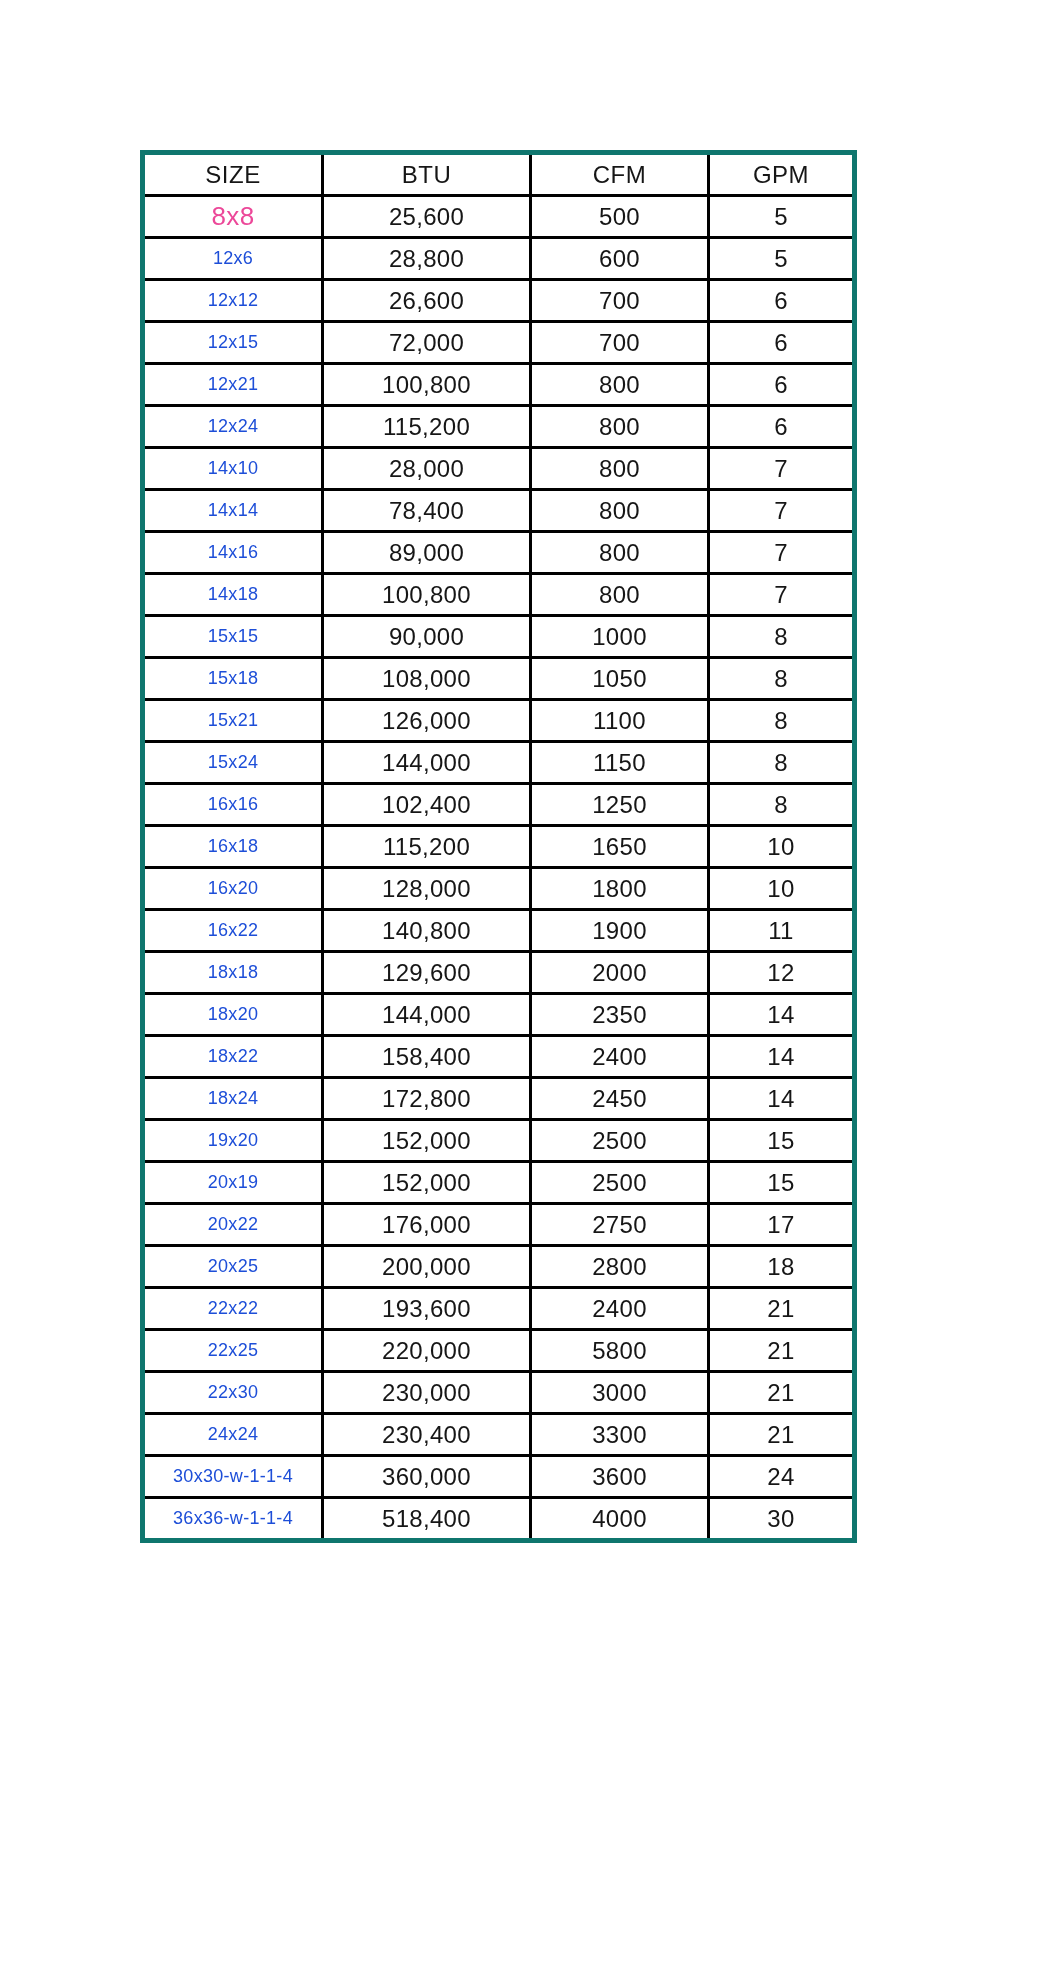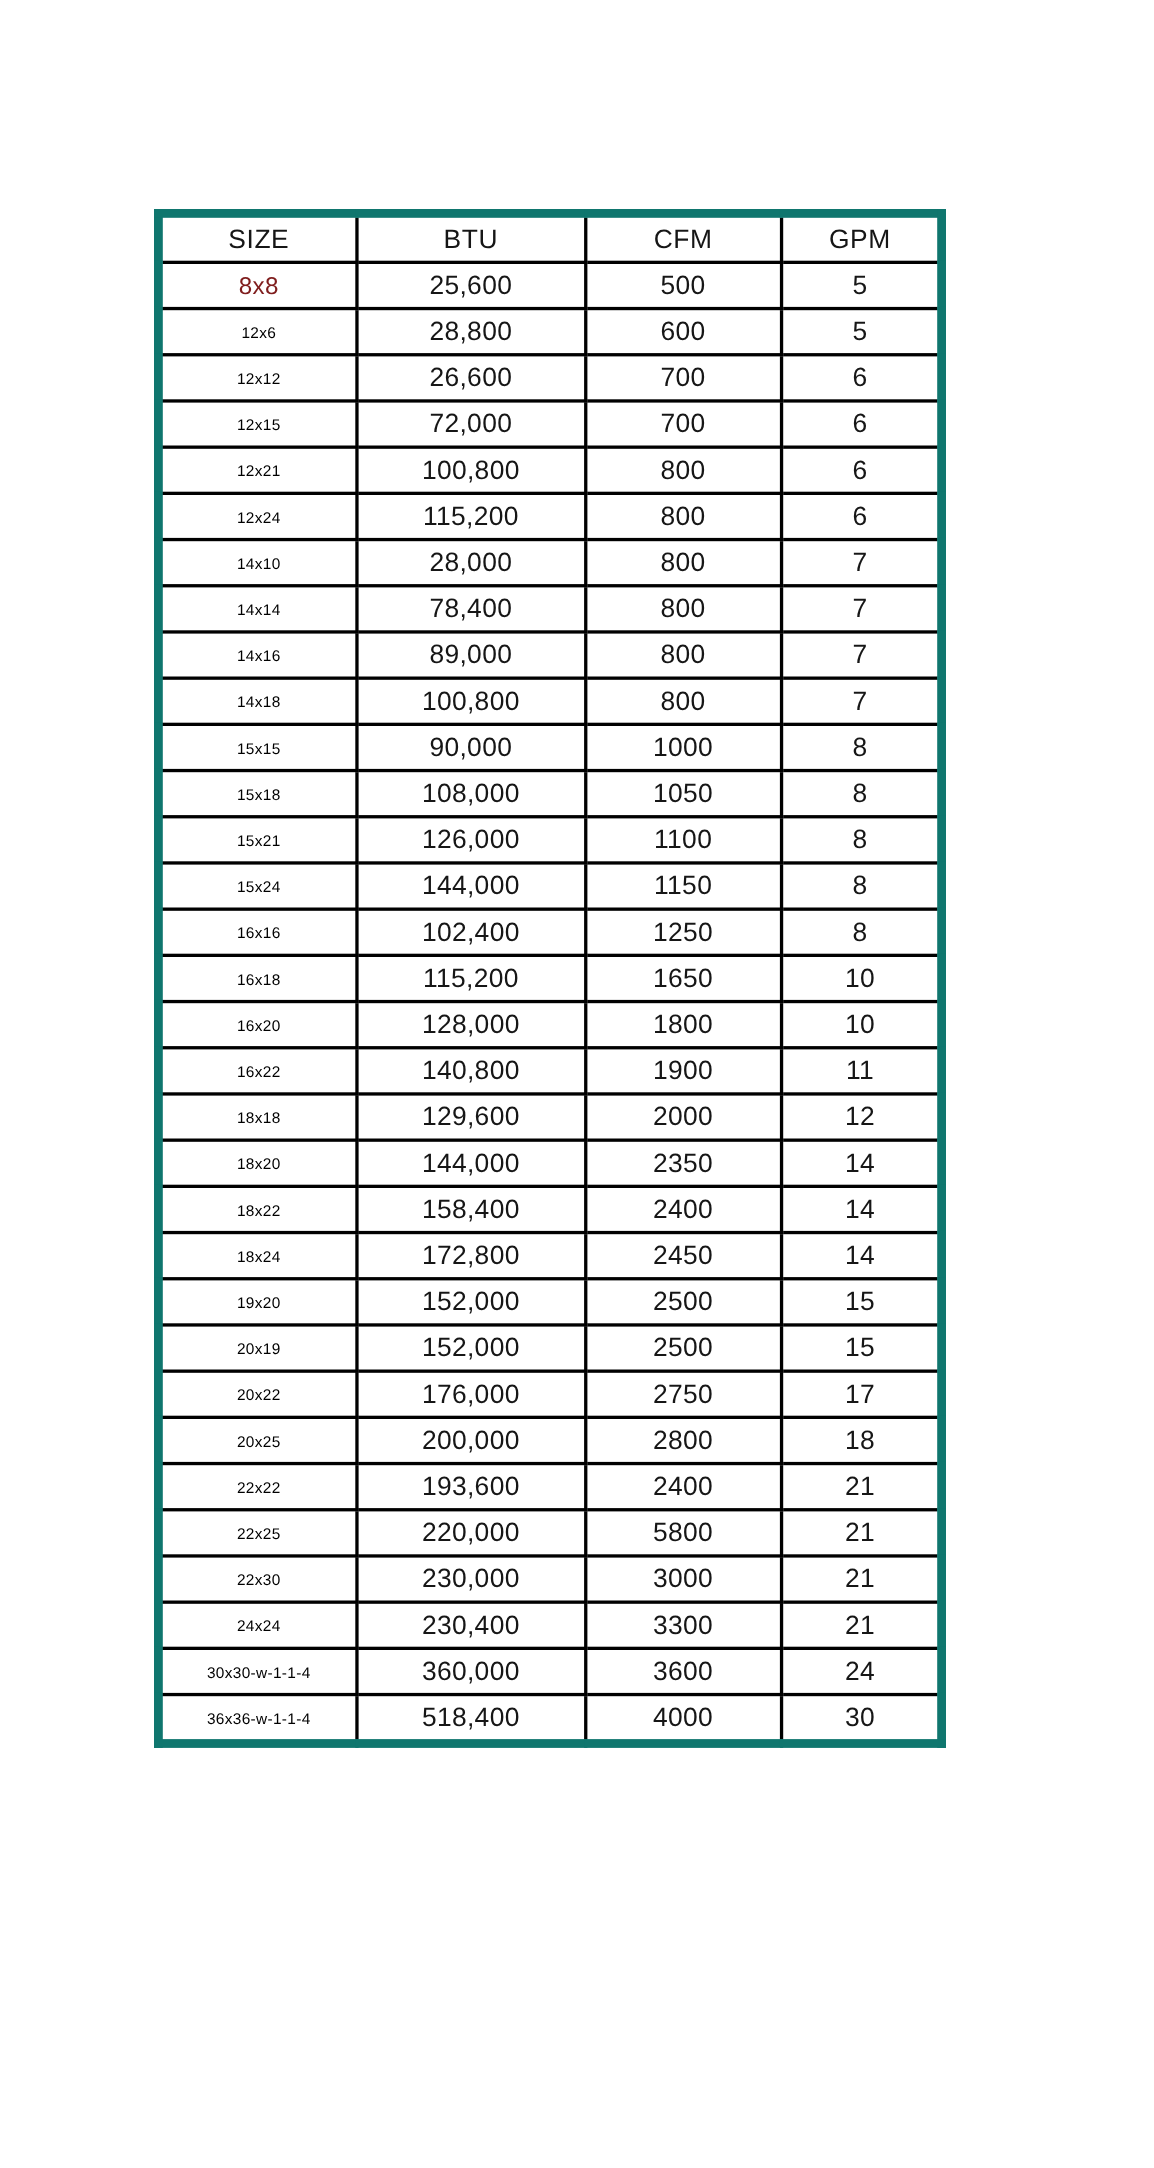--- a/index.html
+++ b/index.html
@@ -16,22 +16,21 @@
     color: #161616;
   }
   table.sizing-table {
     position: absolute;
     left: 140px;
     top: 150px;
     width: 712px;
     border-collapse: collapse;
     table-layout: fixed;
     background: #ffffff;
-    border: 8px solid #0f766e;
-    margin-top: 40px;
+    border: 5px solid #0f766e;
   }
   .sizing-table col.c-size { width: 180px; }
   .sizing-table col.c-btu  { width: 208px; }
   .sizing-table col.c-cfm  { width: 178px; }
   .sizing-table col.c-gpm  { width: 146px; }
   .sizing-table th,
   .sizing-table td {
     border: 3px solid #000000;
     height: 39px;
     padding: 0 4px;
@@ -43,26 +42,26 @@
   }
   .sizing-table th {
     font-size: 24px;
     letter-spacing: 0.5px;
   }
   .sizing-table td {
     font-size: 24px;
     letter-spacing: 0.3px;
   }
   .sizing-table td.size {
-    font-size: 14px;
-    color: #000000;
+    font-size: 18px;
+    color: #1d4ed8;
   }
   .sizing-table td.size.large {
-    font-size: 22px;
-    color: #7f1d1d;
+    font-size: 26px;
+    color: #ec4899;
   }
 </style>
 </head>
 <body>
 
 <div class="page">
   <table class="sizing-table">
     <colgroup>
       <col class="c-size">
       <col class="c-btu">

